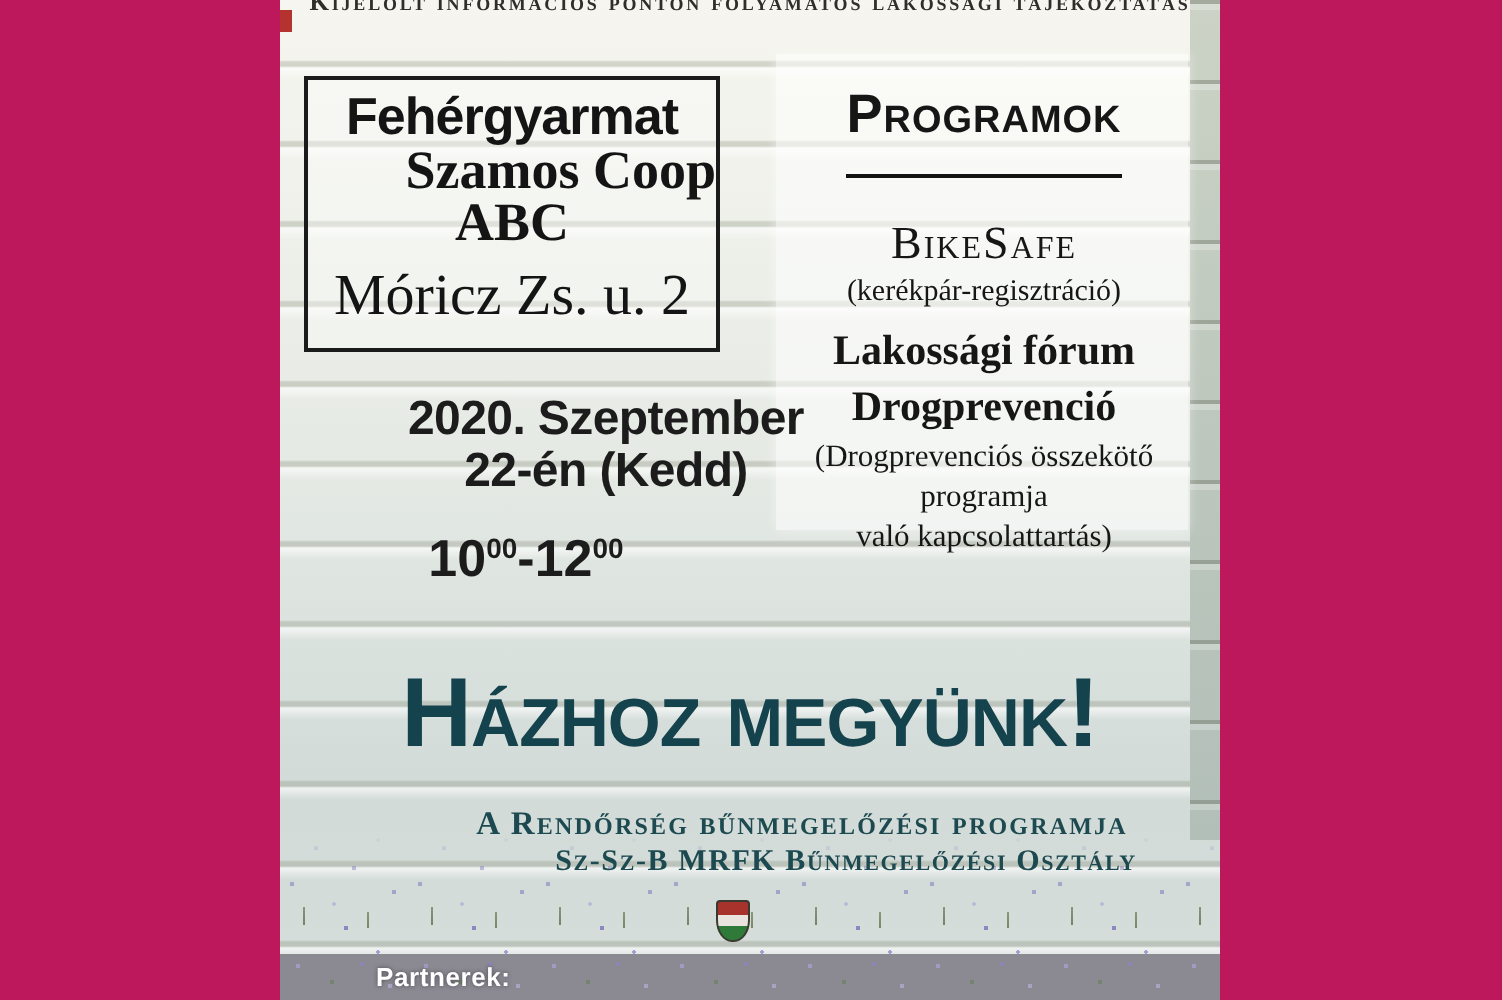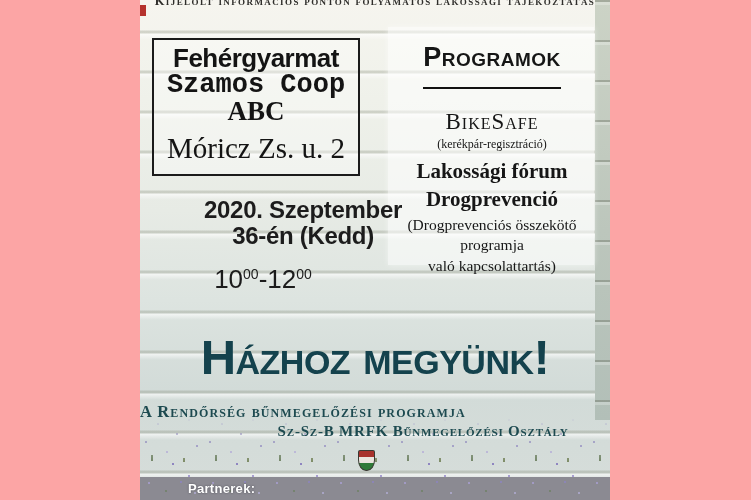--- a/index.html
+++ b/index.html
@@ -1,16 +1,16 @@
 <!DOCTYPE html>
 <html><head>
 <meta charset="utf-8">
 <style>
   html,body{margin:0;padding:0;background:#ffffff;}
-  .canvas{position:relative;width:751px;height:500px;background:#fca5a5;overflow:hidden;
+  .canvas{position:relative;width:751px;height:500px;background:#be185d;overflow:hidden;
           font-family:"Liberation Sans",sans-serif;}
   .poster{position:absolute;left:140px;top:0;width:470px;height:500px;overflow:hidden;
     background-image:
       repeating-linear-gradient(180deg,
         rgba(255,255,255,0) 0px, rgba(255,255,255,0) 30px,
         rgba(124,130,110,0.28) 31px, rgba(124,130,110,0.28) 33px,
         rgba(255,255,255,0.65) 34px, rgba(255,255,255,0) 40px),
       linear-gradient(180deg,#f6f5ef 0%,#efF1ea 20%,#e7ebe5 42%,#dde4e0 60%,#d2dbd8 78%,#d6ddda 100%);
   }
   
@@ -24,43 +24,43 @@
   .top-caption{position:absolute;top:-6px;left:0;right:0;text-align:center;
     font-family:"Liberation Serif",serif;font-variant:small-caps;font-weight:600;
     font-size:12.5px;letter-spacing:1.4px;color:#2f2e2b;white-space:nowrap;}
   
   .program-panel{position:absolute;left:248px;top:27px;width:206px;height:238px;
     background:rgba(255,255,255,0.55);box-shadow:0 0 6px rgba(255,255,255,0.5);}
   
   .location-box{position:absolute;left:12px;top:38px;width:204px;height:134px;
     border:2px solid #1b1b1b;text-align:center;color:#141414;background:rgba(255,255,255,0.35);}
   .loc-city{font-family:"Liberation Sans",sans-serif;font-weight:bold;font-size:26px;line-height:1.05;margin-top:5px;letter-spacing:-0.5px;}
-  .loc-venue{font-family:Liberation Mono, monospace;font-weight:bold;font-size:27px;line-height:1.0;}
+  .loc-venue{font-family:Liberation Serif, serif;font-weight:bold;font-size:27px;line-height:1.0;text-align:right;}
   .loc-abc{font-family:"Liberation Serif",serif;font-weight:bold;font-size:27px;line-height:0.95;}
   .loc-addr{font-family:"Liberation Serif",serif;font-weight:normal;font-size:29px;line-height:1.0;margin-top:9px;}
   
   .date-block{position:absolute;left:0;top:197px;width:246px;text-align:center;color:#1c1c1c;
     font-weight:bold;font-size:24px;line-height:1.1;letter-spacing:-0.3px;padding-left:40px;}
   .time-block{position:absolute;left:0;top:264px;width:246px;text-align:center;color:#1c1c1c;
-    font-weight:normal;font-size:26px;}
+    font-weight:bold;font-size:26px;}
   .time-block sup{font-size:14px;vertical-align:9px;letter-spacing:0;}
   
   .program-col{position:absolute;left:250px;top:44px;width:204px;text-align:center;color:#161616;}
   .prog-heading{display:inline-block;font-weight:bold;font-variant:small-caps;font-size:27px;
     letter-spacing:0.5px;border-bottom:2.5px solid #111;padding-bottom:16px;line-height:1.0;}
   .prog-bikesafe{font-family:"Liberation Serif",serif;font-variant:small-caps;font-size:23px;
     letter-spacing:1px;margin-top:21px;line-height:1.0;}
-  .prog-note1{font-family:"Liberation Serif",serif;font-size:12px;margin-top:5px;line-height:1.1;}
+  .prog-note1{font-family:"Liberation Serif",serif;font-size:15px;margin-top:5px;line-height:1.1;}
   .prog-forum{font-family:"Liberation Serif",serif;font-weight:bold;font-size:21px;margin-top:9px;line-height:1.05;}
   .prog-drug{font-family:"Liberation Serif",serif;font-weight:bold;font-size:21px;margin-top:6px;line-height:1.05;}
   .prog-note2{font-family:"Liberation Serif",serif;font-size:15.5px;margin-top:5px;line-height:1.3;}
   
   .main-title{position:absolute;left:0;top:333px;width:470px;text-align:center;white-space:nowrap;
     font-weight:bold;font-variant:small-caps;font-size:49px;letter-spacing:-0.5px;color:#14424d;line-height:1.0;}
-  .subtitle1{position:absolute;left:0;top:402px;width:522px;color:#1d4a50;
+  .subtitle1{position:absolute;left:0;top:402px;width:522px;text-align:center;color:#1d4a50;
     font-family:"Liberation Serif",serif;font-weight:bold;font-variant:small-caps;
     font-size:16.5px;letter-spacing:1.1px;}
   .subtitle2{position:absolute;left:0;top:423px;width:566px;text-align:center;color:#1d4a50;
     font-family:"Liberation Serif",serif;font-weight:bold;font-variant:small-caps;
     font-size:15px;letter-spacing:0.8px;}
   
   .flowers{position:absolute;left:0;right:0;top:412px;height:66px;
     background-image:
       radial-gradient(circle 2px at 6px 30px,#7b71b4 60%,transparent 61%),
       radial-gradient(circle 2px at 18px 12px,#9289c5 60%,transparent 61%),
@@ -103,21 +103,21 @@
 
     <div class="location-box">
       <div class="loc-city">Fehérgyarmat</div>
       <div class="loc-venue">Szamos Coop</div>
       <div class="loc-abc">ABC</div>
       <div class="loc-addr">Móricz Zs. u. 2</div>
     </div>
 
     <div class="date-block">
       <div>2020. Szeptember</div>
-      <div>36-én (Kedd)</div>
+      <div>22-én (Kedd)</div>
     </div>
 
     <div class="time-block"><span>10</span><sup>00</sup><span>-</span><span>12</span><sup>00</sup></div>
 
     <div class="program-col">
       <div><span class="prog-heading">Programok</span></div>
       <div class="prog-bikesafe">BikeSafe</div>
       <div class="prog-note1">(kerékpár-regisztráció)</div>
       <div class="prog-forum">Lakossági fórum</div>
       <div class="prog-drug">Drogprevenció</div>

